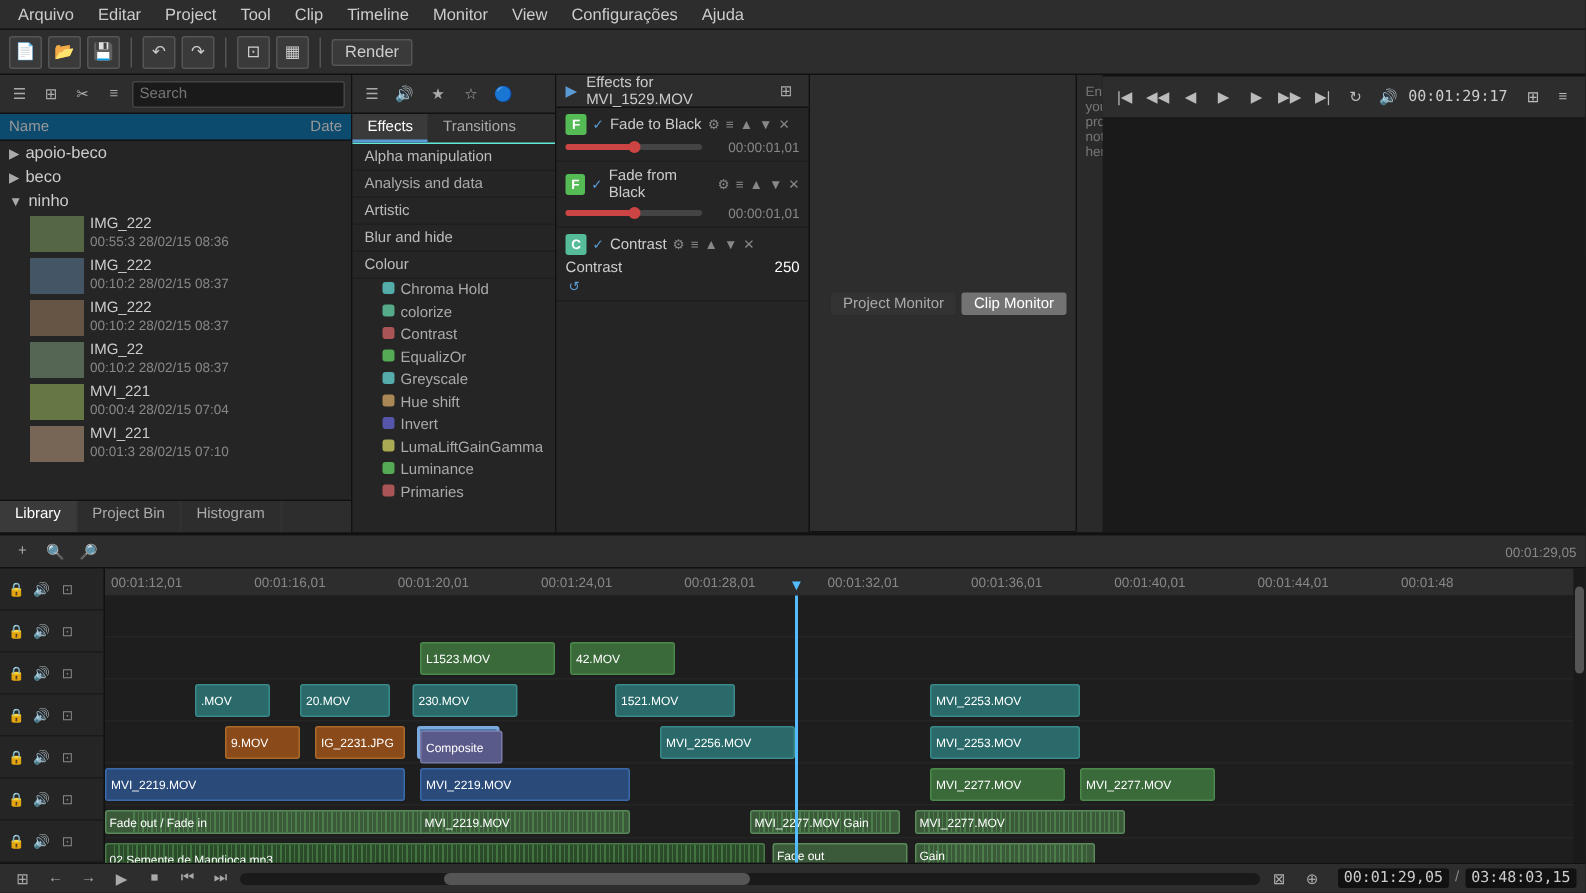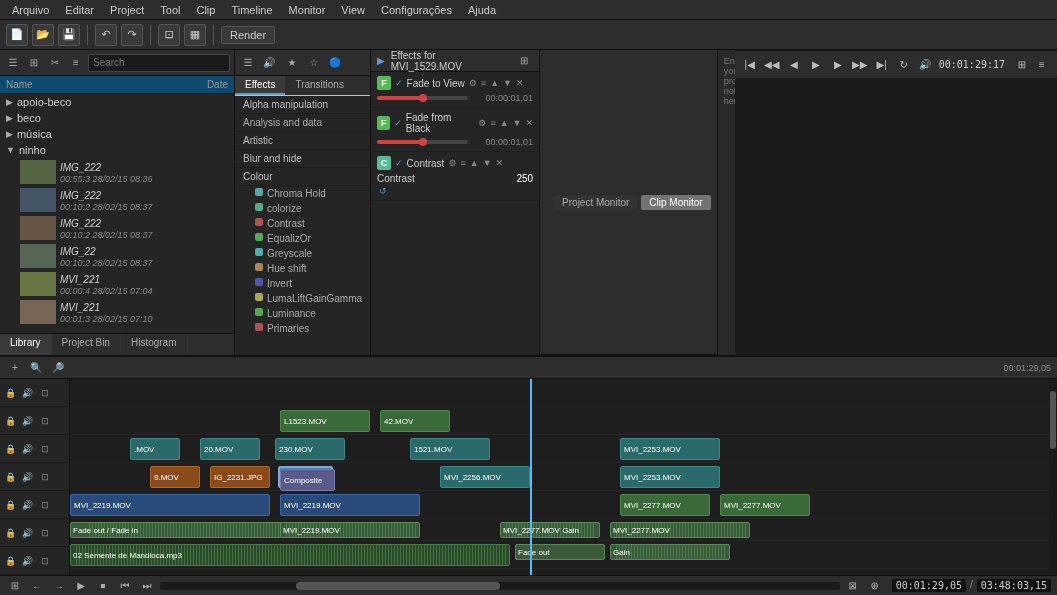--- a/index.html
+++ b/index.html
@@ -127,26 +127,25 @@
       align-items: center;
       gap: 4px;
       font-size: 11px;
     }
     .tree-folder.open > .folder-icon::before { content: '▼'; }
     .folder-icon { color: #aaa; font-size: 9px; }
     .folder-icon::before { content: '▶'; }
 
     .tree-item {
       display: flex;
-      align-items: flex-end;
+      align-items: flex-start;
       padding: 2px 4px 2px 20px;
       gap: 4px;
       cursor: pointer;
       font-size: 10px;
-      font-style: italic;
     }
     .tree-item .thumb {
       width: 36px; height: 24px;
       background: #444;
       flex-shrink: 0;
       overflow: hidden;
       display: flex; align-items: center; justify-content: center;
     }
     .tree-item .item-info {
       display: flex;
@@ -689,24 +688,20 @@
       <div class="tree-folder">
         <span class="folder-icon"></span>
         <span>apoio-beco</span>
       </div>
 
       <div class="tree-folder">
         <span class="folder-icon"></span>
         <span>beco</span>
       </div>
 
-      <div class="tree-folder">
-        <span class="folder-icon"></span>
-        <span>música</span>
-      </div>
 
       <div class="tree-folder open">
         <span class="folder-icon"></span>
         <span>ninho</span>
       </div>
 
       <div class="tree-item">
         <div class="thumb" style="background:#556644;"></div>
         <div class="item-info">
           <span class="item-name">IMG_222</span>
@@ -821,21 +816,21 @@
     <div id="effects-title">
       <span class="effects-title-icon">▶</span>
       <span>Effects for MVI_1529.MOV</span>
       <button class="lt-btn" style="margin-left:auto;">⊞</button>
     </div>
 
     <div class="effect-row">
       <div class="effect-row-header">
         <span class="letter-badge badge-fade">F</span>
         <span style="color:#5b9bd5; font-size:9px;">✓</span>
-        <span>Fade to View</span>
+        <span>Fade to Black</span>
         <span class="eff-icon">⚙</span>
         <span class="eff-icon">≡</span>
         <span class="eff-icon">▲</span>
         <span class="eff-icon">▼</span>
         <span class="eff-icon">✕</span>
       </div>
       <div class="effect-controls">
         <div class="effect-slider-track">
           <div class="effect-slider-fill" style="width:50%;"></div>
           <div class="effect-slider-thumb" style="left:46%;"></div>
@@ -971,20 +966,32 @@
       </div>
       <div class="track-control-row">
         <button class="tc-btn">🔒</button>
         <button class="tc-btn">🔊</button>
         <button class="tc-btn">⊡</button>
       </div>
     </div>
 
     <div id="timeline-content">
 
+      <div id="timeline-ruler">
+        <span class="ruler-tick">00:01:12,01</span>
+        <span class="ruler-tick">00:01:16,01</span>
+        <span class="ruler-tick">00:01:20,01</span>
+        <span class="ruler-tick">00:01:24,01</span>
+        <span class="ruler-tick">00:01:28,01</span>
+        <span class="ruler-tick">00:01:32,01</span>
+        <span class="ruler-tick">00:01:36,01</span>
+        <span class="ruler-tick">00:01:40,01</span>
+        <span class="ruler-tick">00:01:44,01</span>
+        <span class="ruler-tick">00:01:48</span>
+      </div>
 
       <div id="tracks-area">
 
         <div class="playhead" style="left: 460px; height: 100%;"></div>
 
         <div class="track-row"></div>
 
         <div class="track-row">
           <div class="track-clip clip-green" style="left:210px; width:90px;">L1523.MOV</div>
           <div class="track-clip clip-green" style="left:310px; width:70px;">42.MOV</div>

